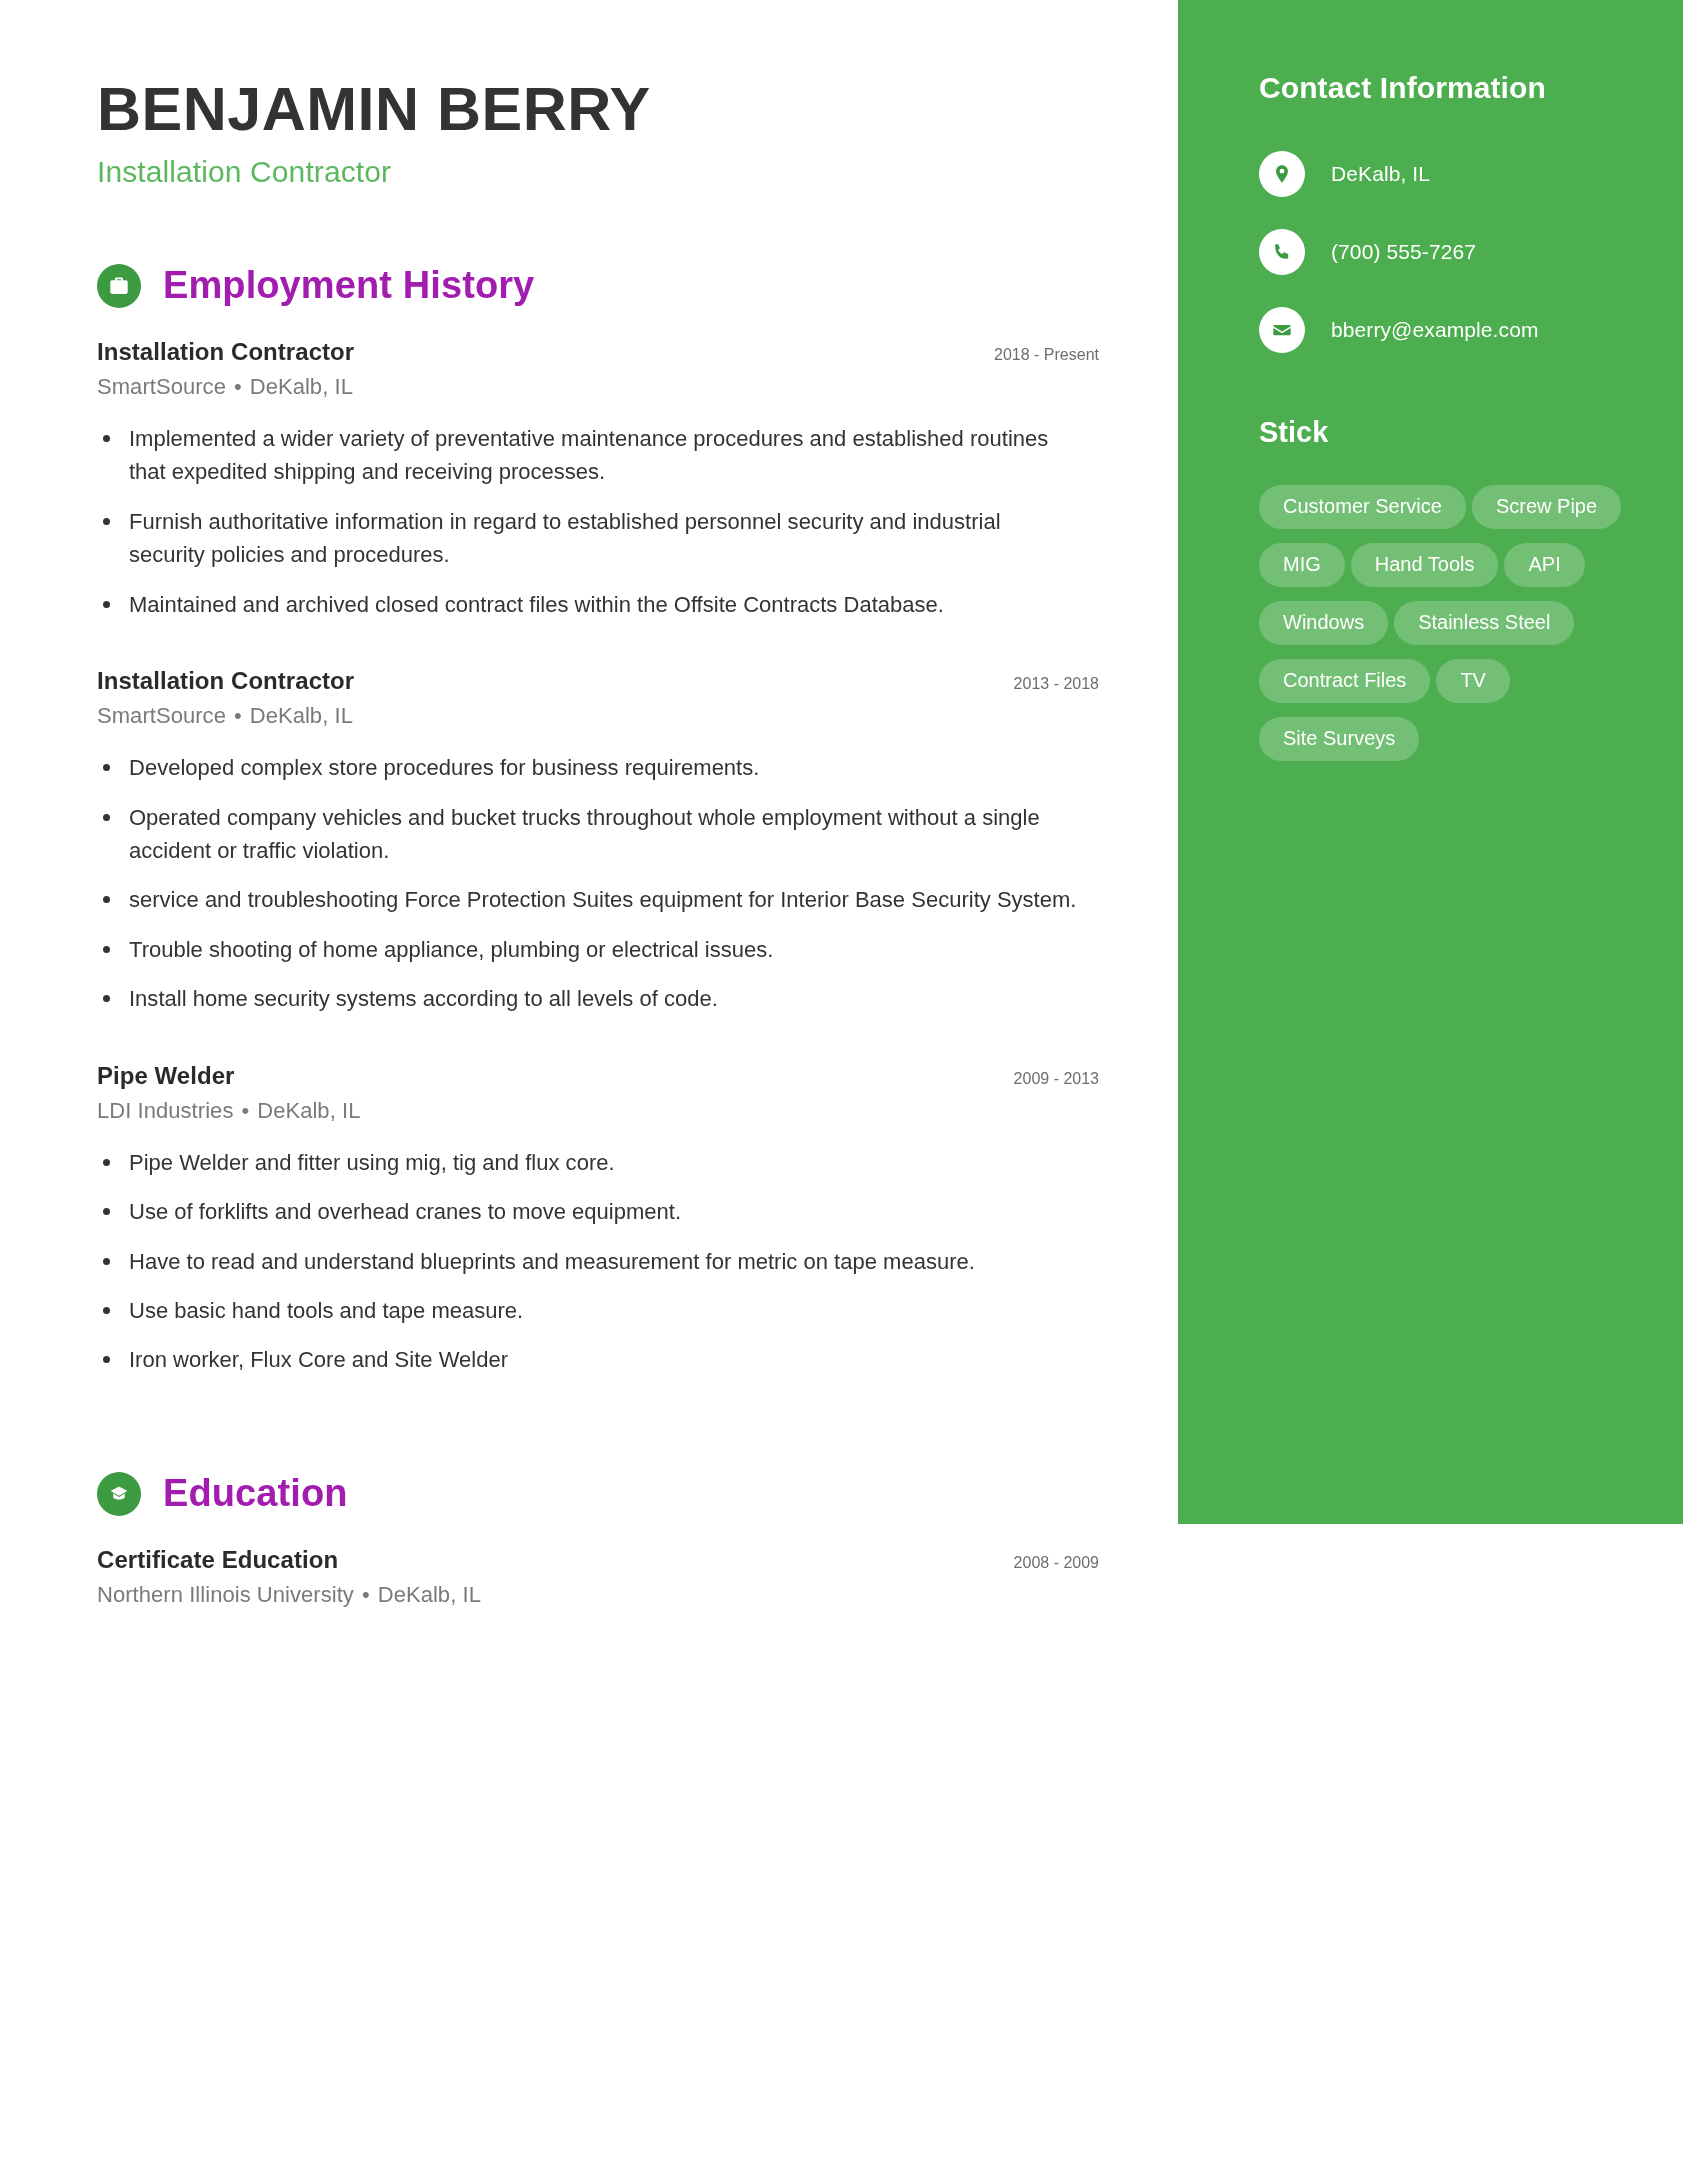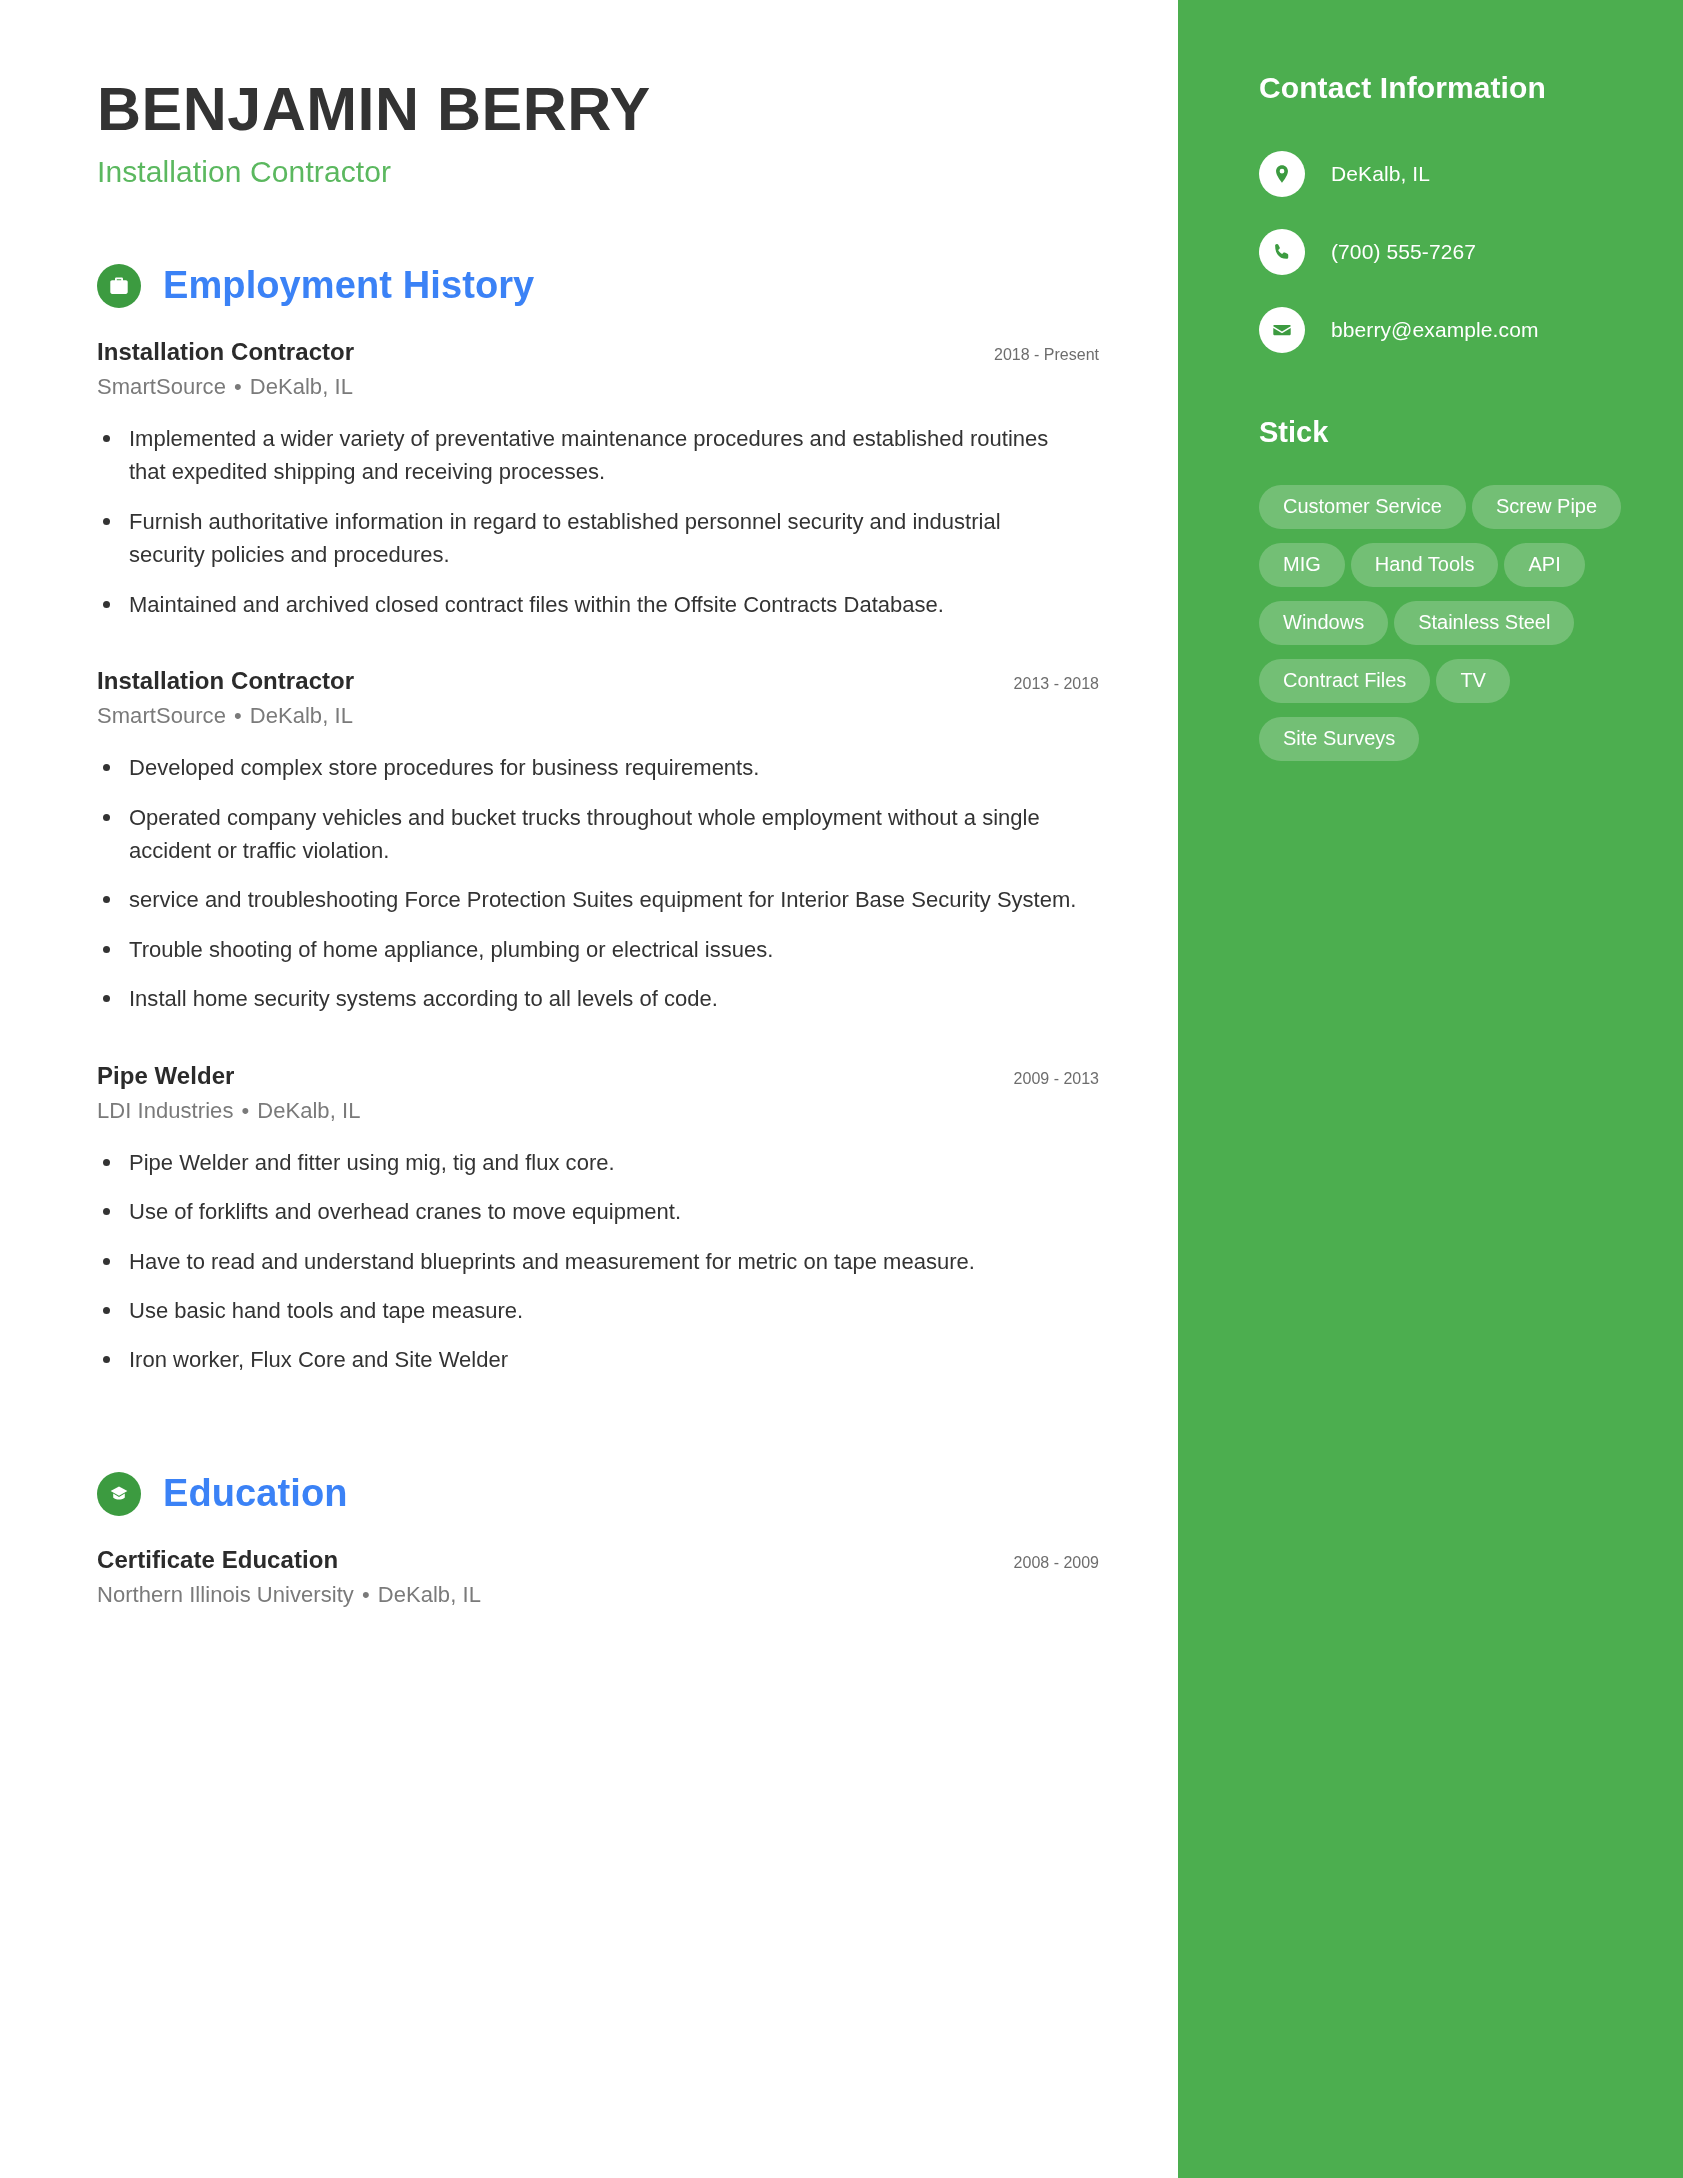--- a/index.html
+++ b/index.html
@@ -20,21 +20,21 @@
     background: #ffffff;
     overflow: hidden;
   }
 
   
   .sidebar {
     position: absolute;
     top: 0;
     left: 1178px;
     width: 505px;
-    height: 2178px;
+    height: 1524px;
     background: #4CAE4F;
     padding: 71px 0 0 81px;
   }
 
   .side-heading {
     color: #ffffff;
     font-size: 30px;
     font-weight: 700;
     letter-spacing: 0.1px;
     margin-bottom: 46px;
@@ -136,21 +136,21 @@
     align-items: center;
     justify-content: center;
     flex: 0 0 44px;
     margin-right: 22px;
   }
   .section-icon svg { display: block; }
 
   .section-title {
     font-size: 38px;
     font-weight: 700;
-    color: #3b82f6;
+    color: #a21caf;
     letter-spacing: 0.1px;
   }
   .entry-header {
     display: flex;
     justify-content: space-between;
     align-items: baseline;
   }
   .entry-title {
     font-size: 24px;
     font-weight: 700;

